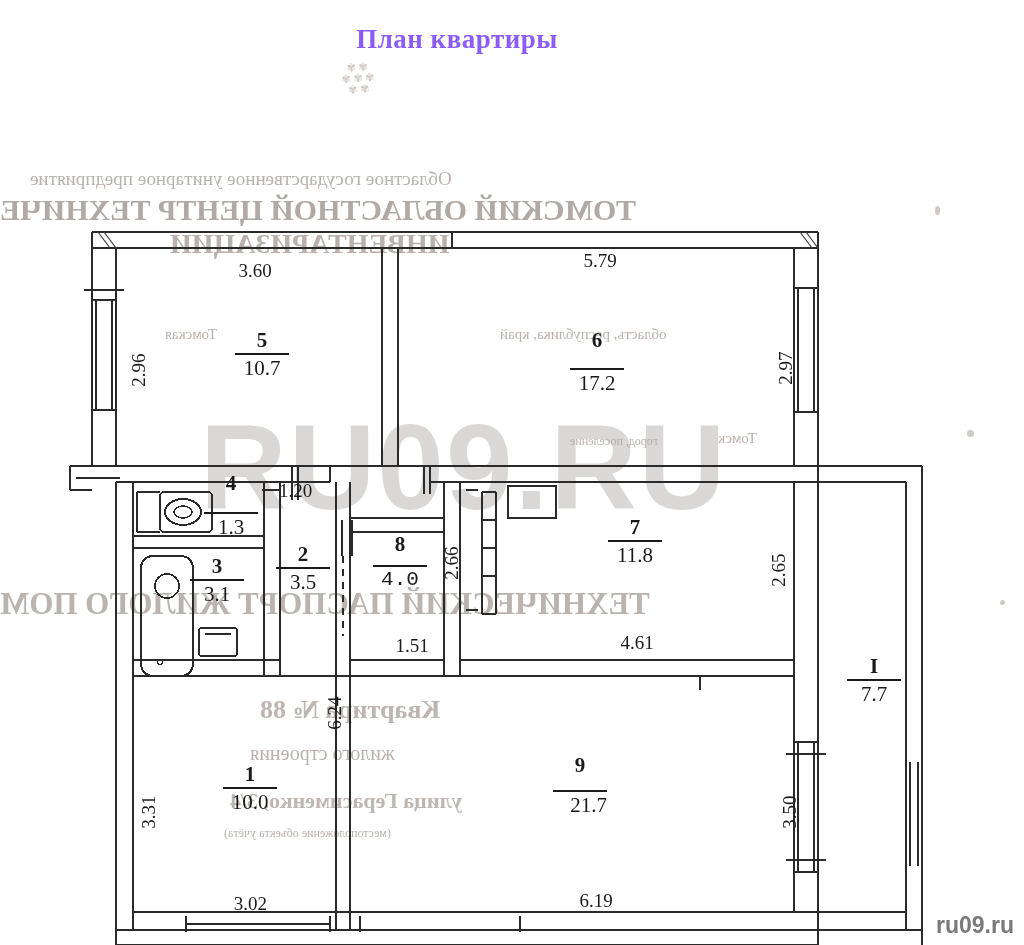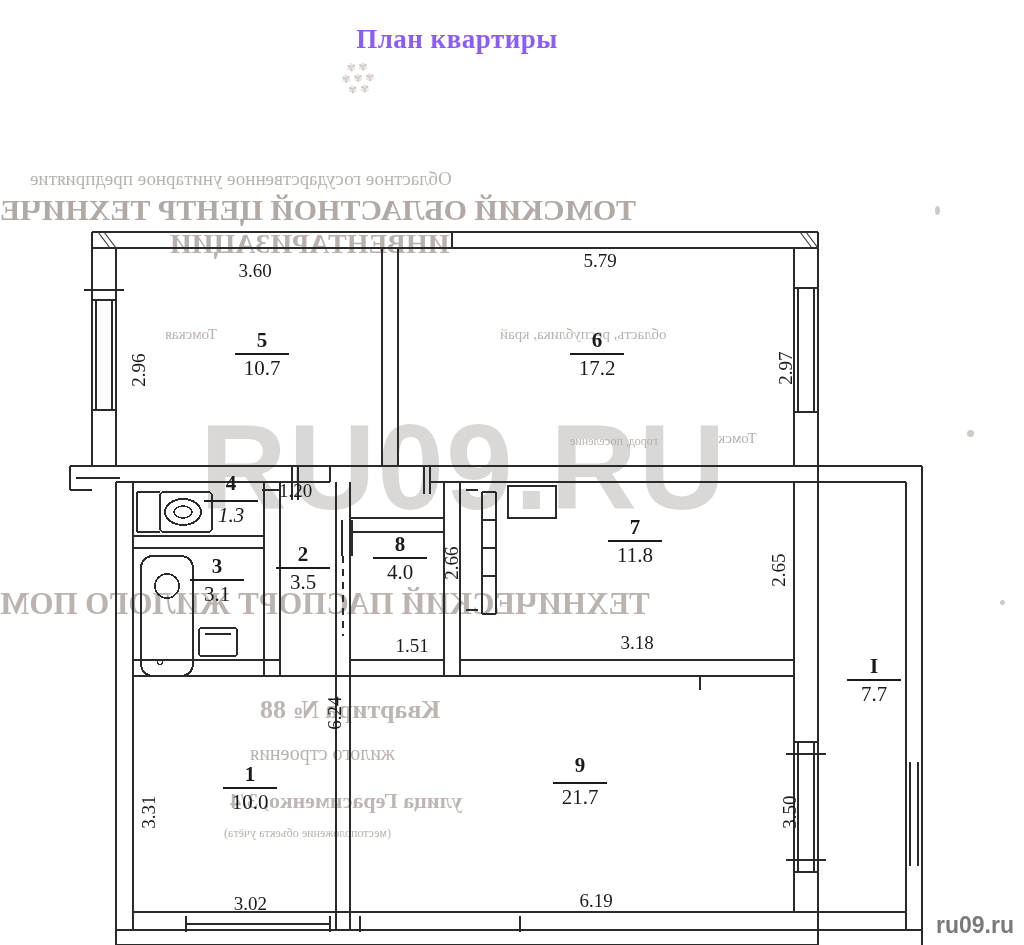--- a/index.html
+++ b/index.html
@@ -262,66 +262,66 @@
   </g>
 </svg>
 
 <div id="room-labels">
     <div class="room" style="left: 262px; top: 328px;">
       <div class="room-num">5</div>
       <div class="room-area" style="width: 54px; margin: 0px auto;">10.7</div>
     </div>
     <div class="room" style="left: 597px; top: 328px;">
       <div class="room-num">6</div>
-      <div class="room-area" style="width: 54px; margin: 0px auto;">17.2</div>
+      <div class="room-area" style="width: 54px; margin: 15px auto;">17.2</div>
     </div>
     <div class="room" style="left: 231px; top: 471px;">
       <div class="room-num">4</div>
-      <div class="room-area" style="width: 54px; margin: 4px auto; font-style: italic;">1.3</div>
+      <div class="room-area" style="width: 54px; margin: 16px auto;">1.3</div>
     </div>
     <div class="room" style="left: 217px; top: 554px;">
       <div class="room-num">3</div>
       <div class="room-area" style="width: 54px; margin: 0px auto;">3.1</div>
     </div>
     <div class="room" style="left: 303px; top: 542px;">
       <div class="room-num">2</div>
       <div class="room-area" style="width: 54px; margin: 0px auto;">3.5</div>
     </div>
     <div class="room" style="left: 400px; top: 532px;">
       <div class="room-num">8</div>
-      <div class="room-area" style="width: 54px; margin: 0px auto;">4.0</div>
+      <div class="room-area" style="width: 54px; margin: 8px auto; font-family: Liberation Mono, monospace;">4.0</div>
     </div>
     <div class="room" style="left: 635px; top: 515px;">
       <div class="room-num">7</div>
       <div class="room-area" style="width: 54px; margin: 0px auto;">11.8</div>
     </div>
     <div class="room" style="left: 874px; top: 654px;">
       <div class="room-num">I</div>
       <div class="room-area" style="width: 54px; margin: 0px auto;">7.7</div>
     </div>
     <div class="room" style="left: 250px; top: 762px;">
       <div class="room-num">1</div>
       <div class="room-area" style="width: 54px; margin: 0px auto;">10.0</div>
     </div>
     <div class="room" style="left: 580px; top: 753px;">
       <div class="room-num">9</div>
-      <div class="room-area" style="width: 54px; margin: 4px auto;">21.7</div>
+      <div class="room-area" style="width: 54px; margin: 12px auto; text-align: right;">21.7</div>
     </div>
   </div>
 
 <div id="dim-labels">
     <div class="dim" style="left: 231px; top: 260px; width: 48px; text-align: center;">3.60</div>
     <div class="dim" style="left: 576px; top: 250px; width: 48px; text-align: center;">5.79</div>
     <div class="dim vert" style="left: 115px; top: 359px; width: 48px; text-align: center;">2.96</div>
     <div class="dim vert" style="left: 762px; top: 357px; width: 48px; text-align: center;">2.97</div>
     <div class="dim" style="left: 279px; top: 480px; width: 48px; ">1.20</div>
     <div class="dim vert" style="left: 428px; top: 552px; width: 48px; text-align: center;">2.66</div>
     <div class="dim vert" style="left: 755px; top: 559px; width: 48px; text-align: center;">2.65</div>
     <div class="dim" style="left: 388px; top: 635px; width: 48px; text-align: center;">1.51</div>
-    <div class="dim" style="left: 613px; top: 632px; width: 48px; text-align: center;">3.18</div>
+    <div class="dim" style="left: 613px; top: 632px; width: 48px; text-align: center;">4.61</div>
     <div class="dim vert" style="left: 311px; top: 702px; width: 48px; text-align: center;">6.24</div>
     <div class="dim vert" style="left: 125px; top: 801px; width: 48px; text-align: center;">3.31</div>
     <div class="dim vert" style="left: 766px; top: 801px; width: 48px; text-align: center;">3.50</div>
     <div class="dim" style="left: 219px; top: 893px; width: 48px; text-align: right;">3.02</div>
     <div class="dim" style="left: 572px; top: 890px; width: 48px; text-align: center;">6.19</div>
   </div>
 
 <div id="brand">ru09.ru</div>
 
 </body></html>

